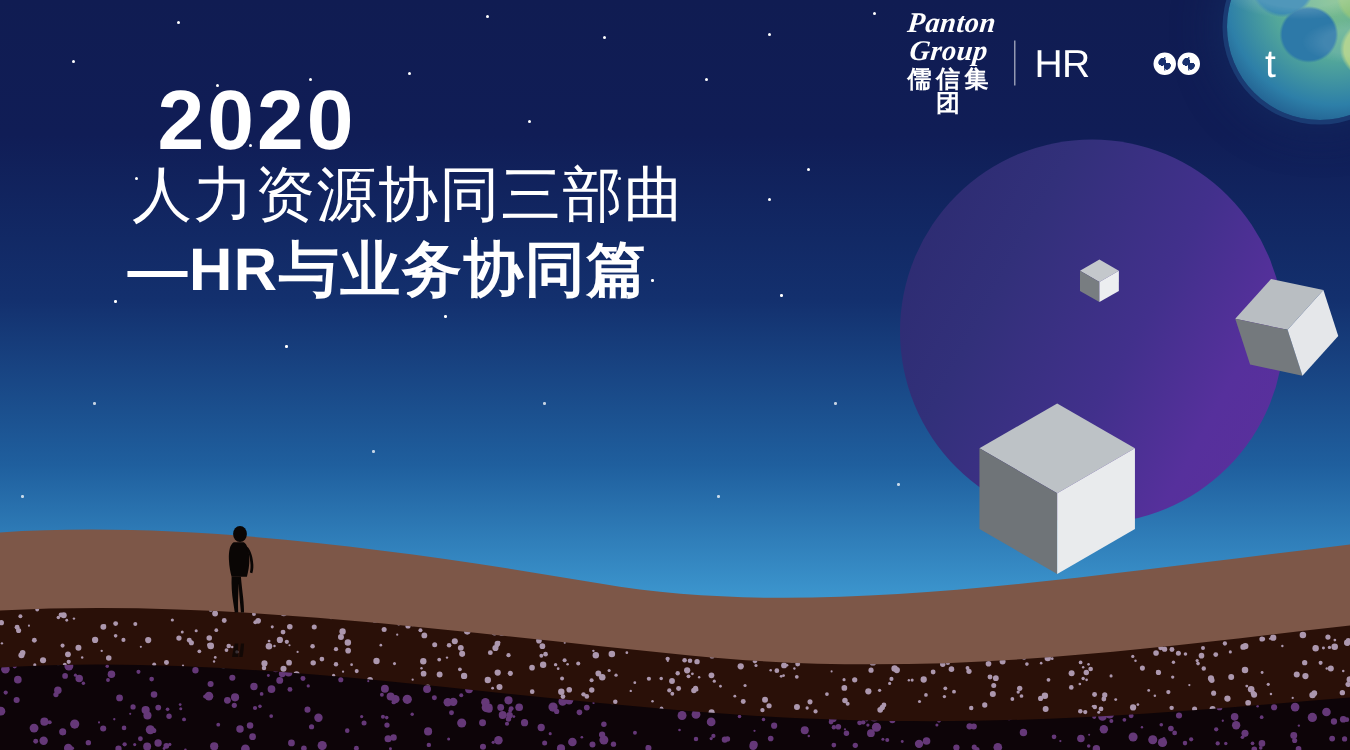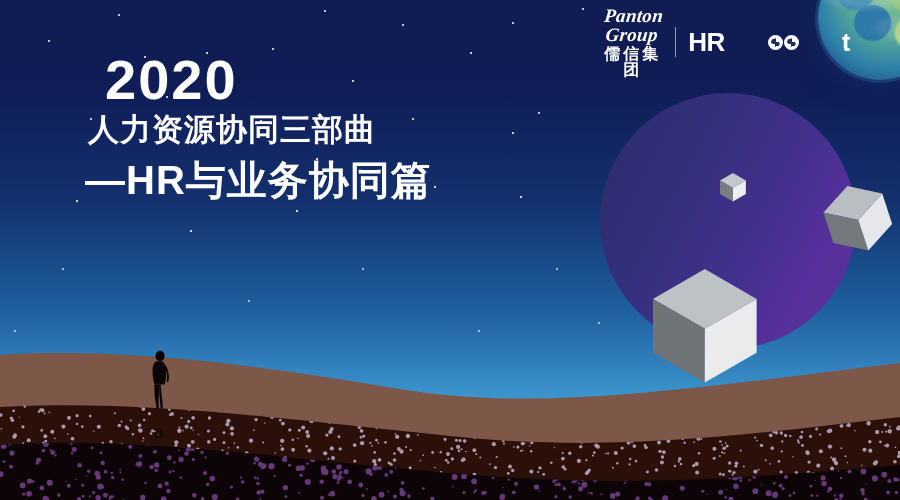--- a/index.html
+++ b/index.html
@@ -63,23 +63,23 @@
   .titleblock{position:absolute;left:0;top:0;width:520px;}
   .t-year{
     position:absolute;left:105px;top:52px;
     font-size:56px;line-height:56px;
     letter-spacing:2px;
     font-weight:700;color:#ffffff;
     font-family:"Liberation Sans","DejaVu Sans",sans-serif;
   }
   .t-line1{
     position:absolute;left:88px;top:108px;
-    font-size:31px;line-height:44px;
+    font-size:40px;line-height:44px;
     letter-spacing:1px;
-    font-weight:700;color:#ffffff;
+    font-weight:400;color:#ffffff;
     white-space:nowrap;
   }
   .t-line2{
     position:absolute;left:85px;top:158px;
     font-size:40px;line-height:44px;
     letter-spacing:1px;
     font-weight:700;color:#ffffff;
     white-space:nowrap;
   }
 
@@ -90,21 +90,21 @@
     font-family:"Liberation Serif","DejaVu Serif",serif;
     font-style:italic;font-weight:700;font-size:19px;
     letter-spacing:.3px;
     display:block;
     transform:skewX(-6deg);
   }
   .logo-panton .cn{
     display:block;font-size:16px;font-weight:700;letter-spacing:3px;margin-top:2px;
   }
   .logo-divider{width:1px;height:30px;background:rgba(255,255,255,.55);margin:0 13px 0 9px;}
-  .logo-hroot{display:flex;align-items:center;color:#fff;font-weight:700;font-size:26px;letter-spacing:-.5px;gap:42px;}
+  .logo-hroot{display:flex;align-items:center;color:#fff;font-weight:400;font-size:26px;letter-spacing:-.5px;gap:42px;}
   .hr-oo{display:inline-flex;align-items:center;gap:1px;margin:0 1px;}
   .oo-globe{
     width:15px;height:15px;border-radius:50%;
     background:#ffffff;
     position:relative;display:inline-block;
     border:2px solid #ffffff;
     box-sizing:border-box;
   }
   .oo-globe::before{
     content:"";position:absolute;inset:1px;border-radius:50%;

